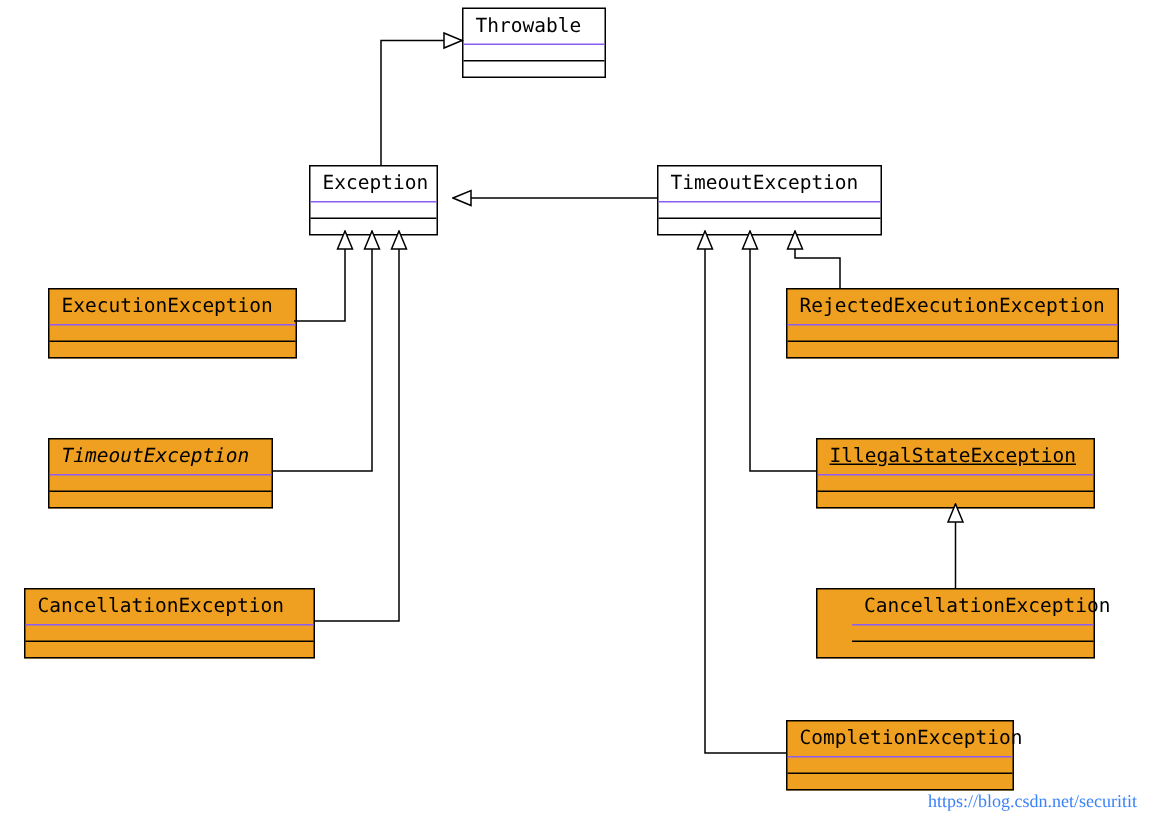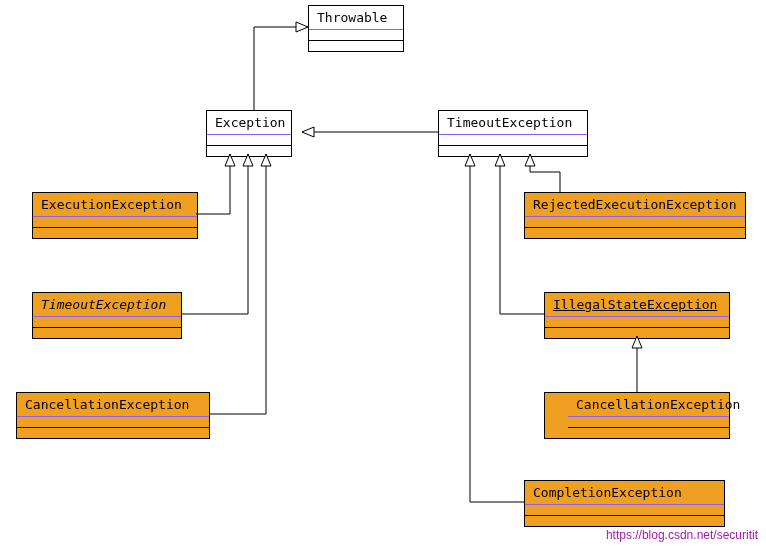--- a/index.html
+++ b/index.html
@@ -39,23 +39,23 @@
     top: 0;
     left: 0;
     width: 766px;
     height: 548px;
     pointer-events: none;
   }
   .watermark {
     position: absolute;
     right: 8px;
     bottom: 6px;
-    color: #a21caf;
+    color: #3b82f6;
     font-size: 12px;
-    font-family: Liberation Sans, sans-serif;
+    font-family: Liberation Serif, serif;
   }
 </style>
 </head>
 <body>
 
 <div class="class-box" style="left:308px; top:5px; width:96px;">
   <div class="class-name">Throwable</div>
   <div class="class-section"></div>
   <div class="class-section"></div>
 </div>
@@ -101,21 +101,21 @@
   <div class="class-section"></div>
   <div class="class-section"></div>
 </div>
 
 <div class="class-box orange" style="left:544px; top:392px; width:186px;padding-left:23px;">
   <div class="class-name">CancellationException</div>
   <div class="class-section"></div>
   <div class="class-section"></div>
 </div>
 
-<div class="class-box orange" style="left:524px; top:480px; width:201px;">
+<div class="class-box orange" style="left:524px; top:480px; width:152px;">
   <div class="class-name">CompletionException</div>
   <div class="class-section"></div>
   <div class="class-section"></div>
 </div>
 
 <svg class="connectors">
   <defs>
     <marker id="tri" markerWidth="14" markerHeight="12" refX="13" refY="6" orient="auto" markerUnits="userSpaceOnUse">
       <path d="M1,1 L13,6 L1,11 Z" fill="#ffffff" stroke="#000" stroke-width="1"></path>
     </marker>

